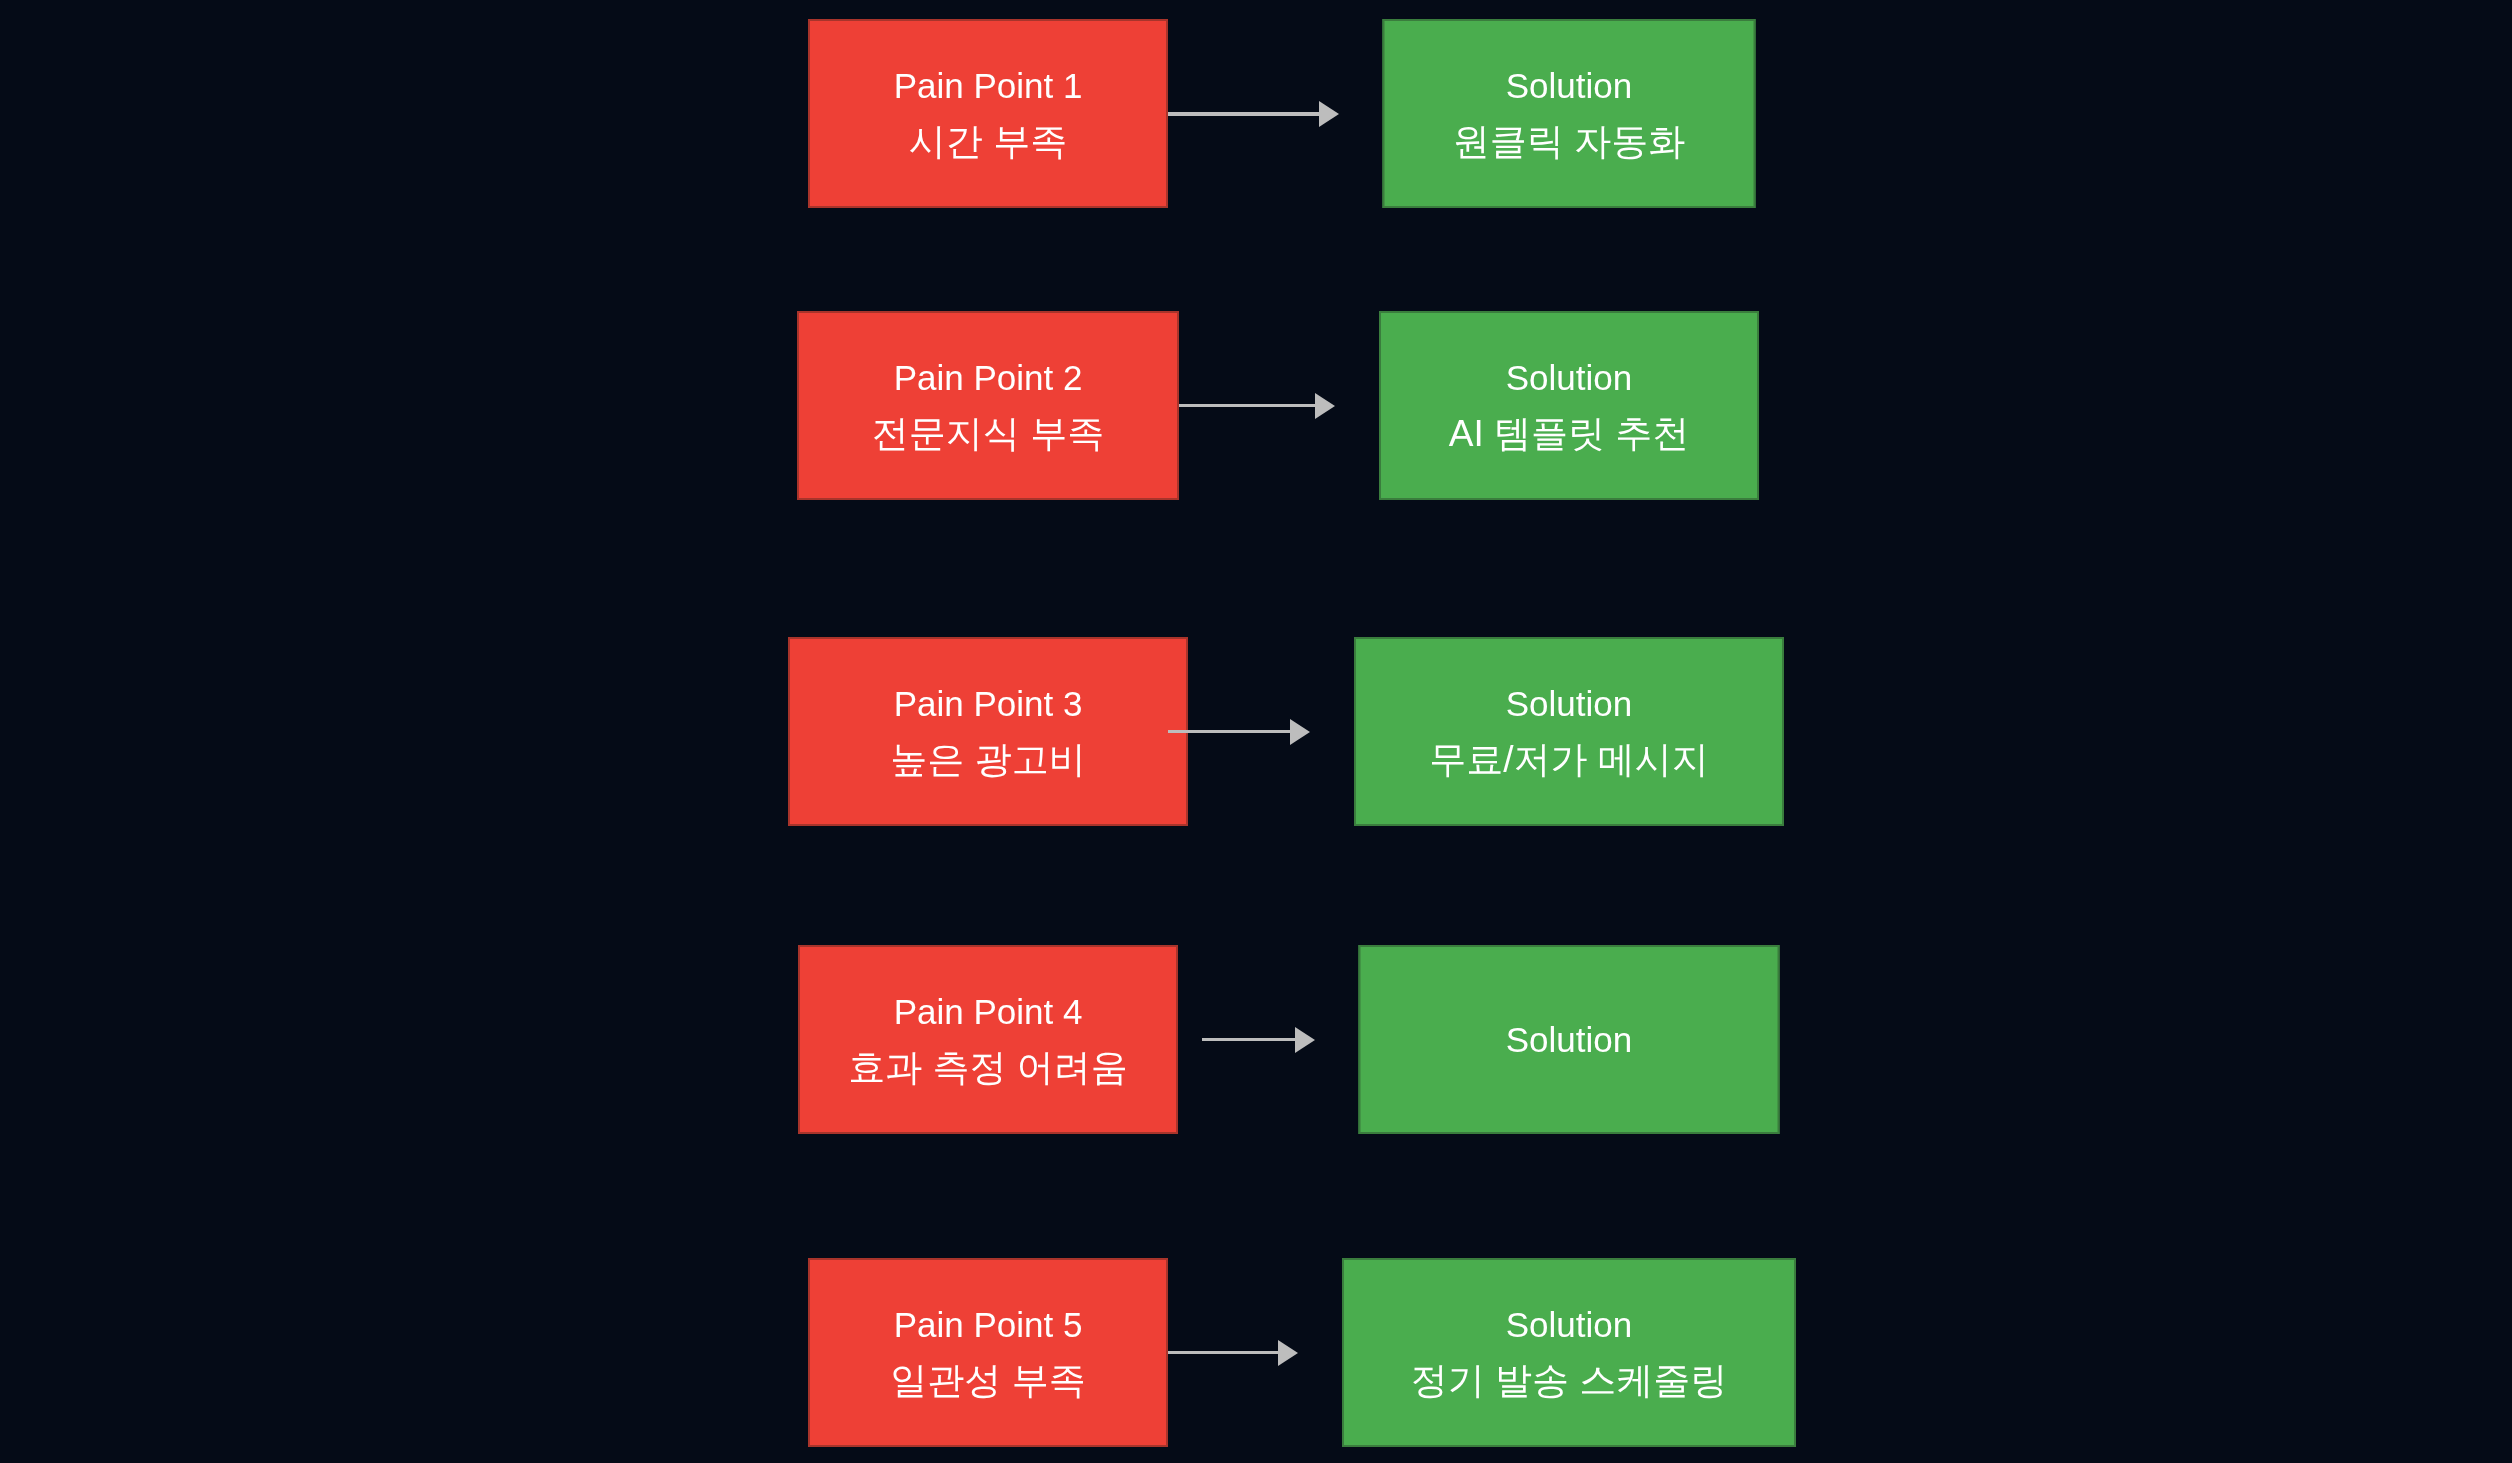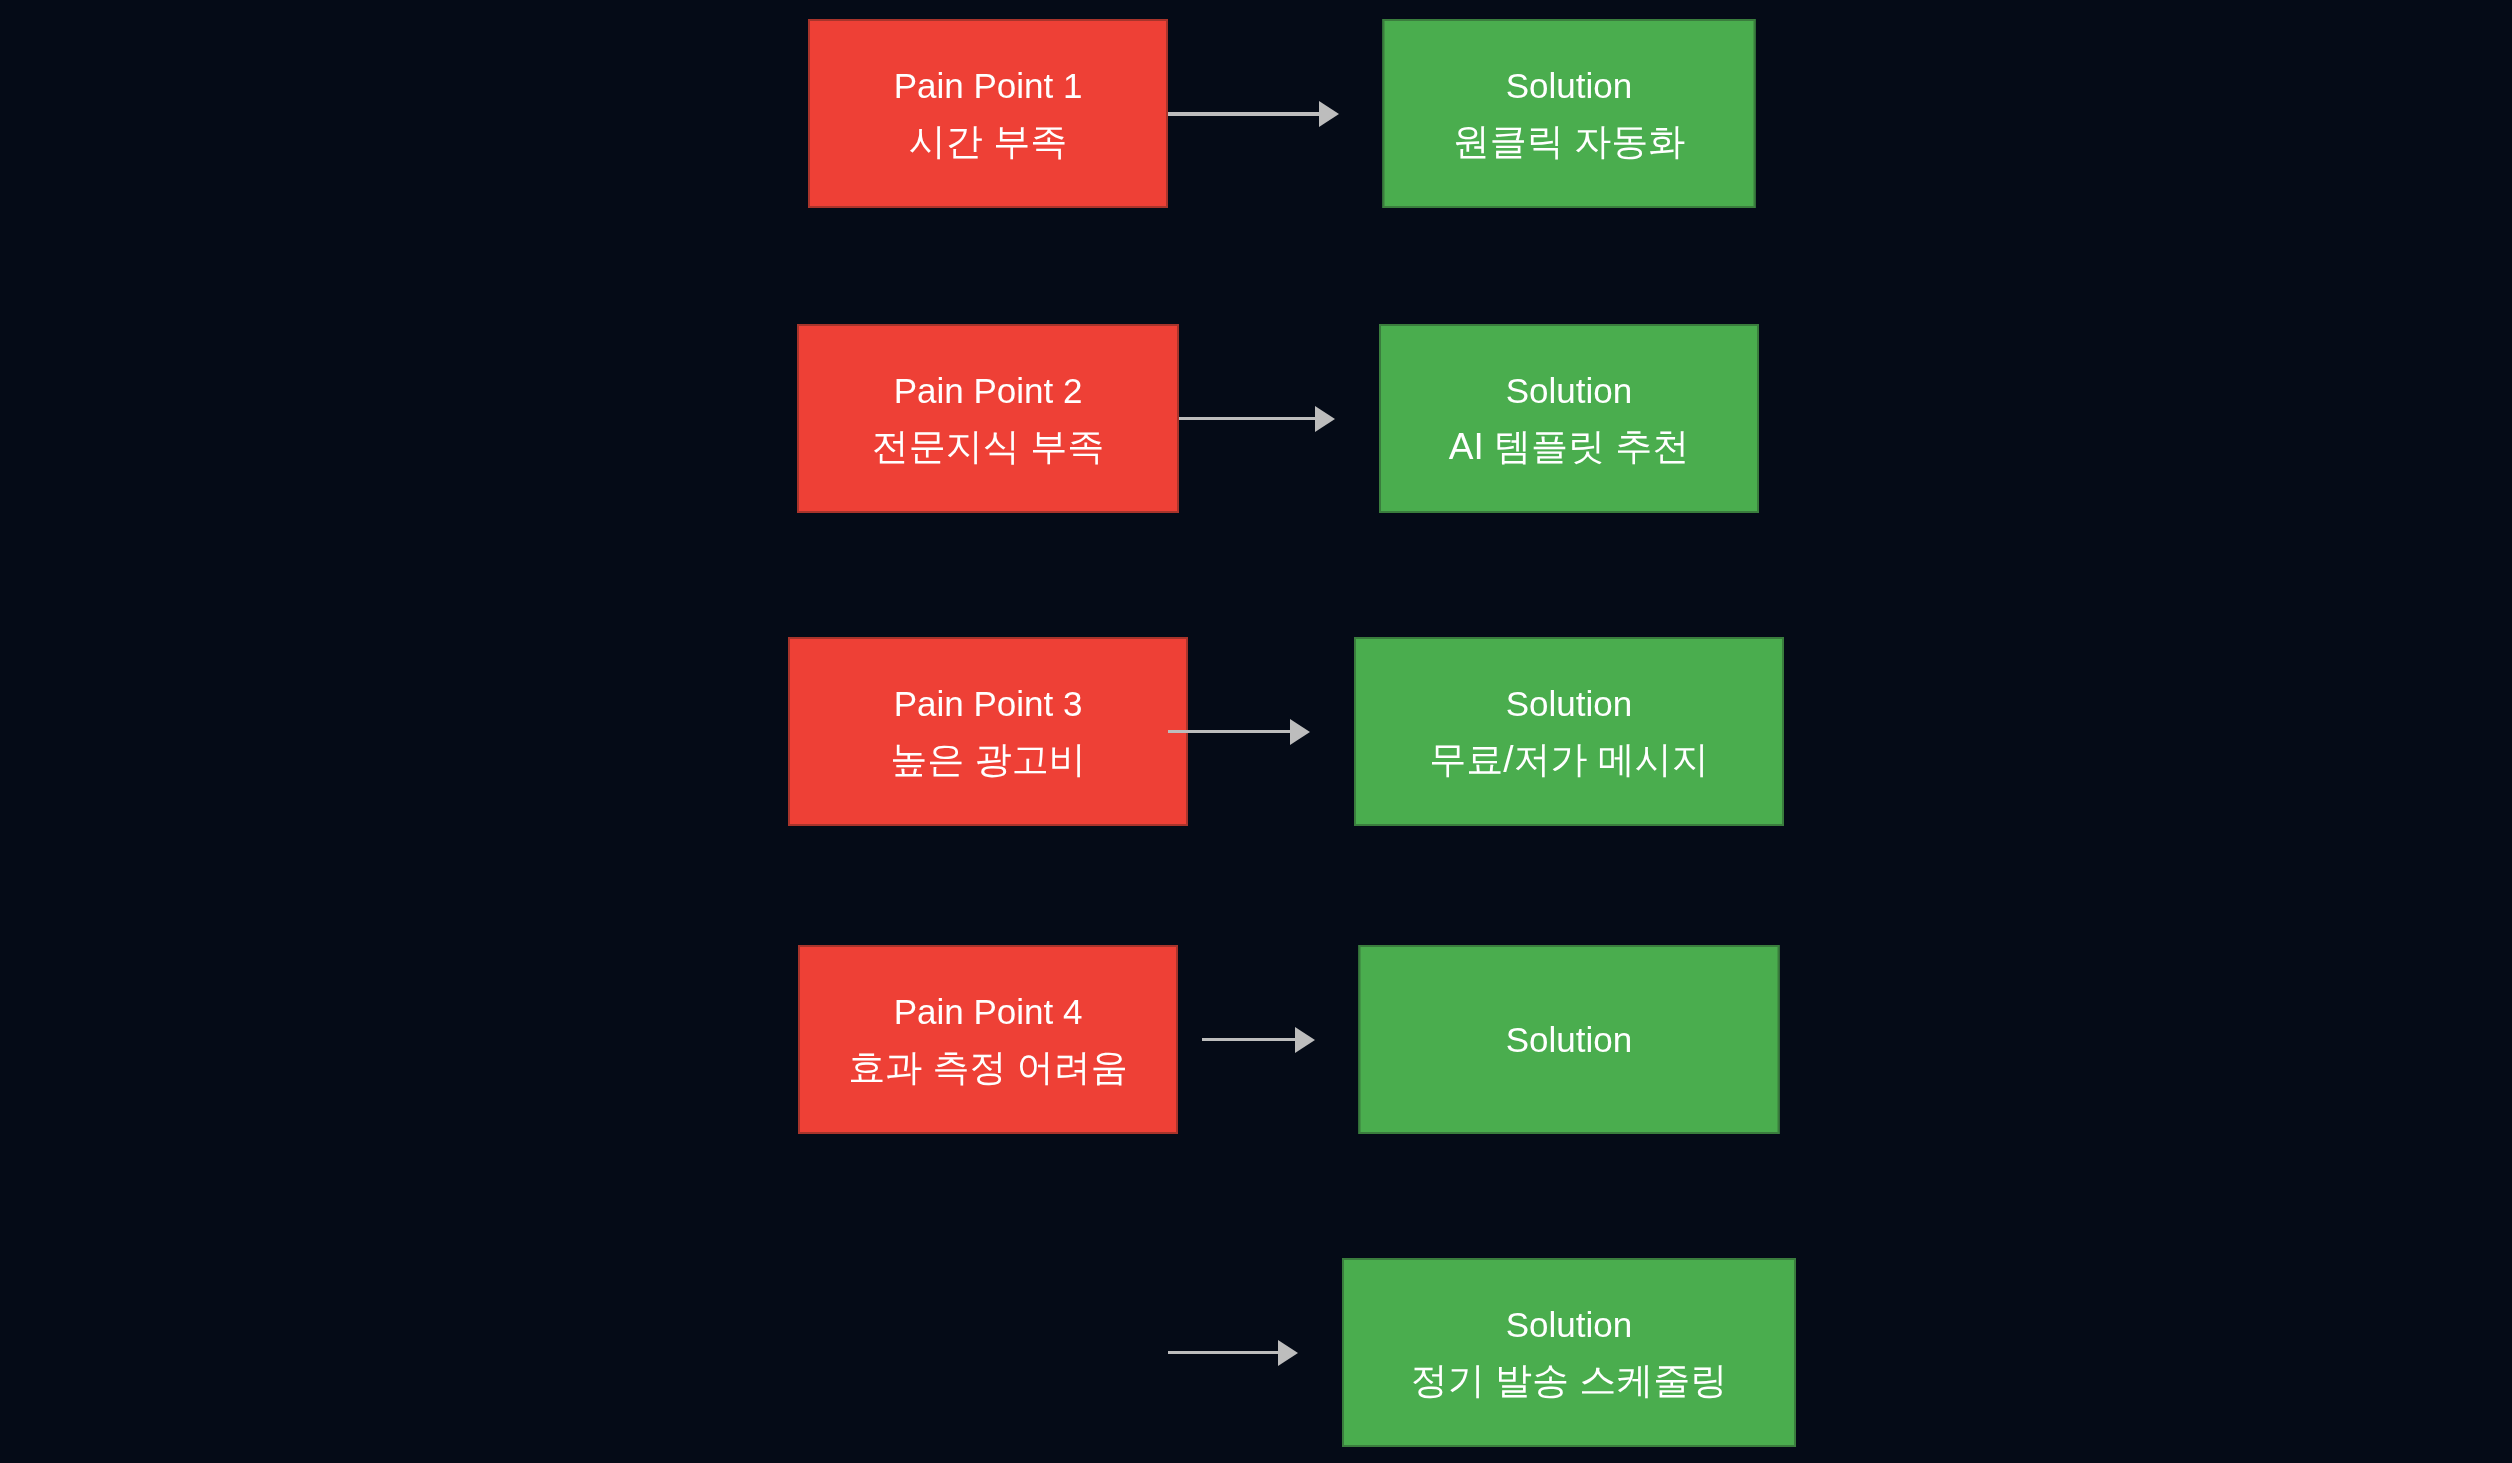--- a/index.html
+++ b/index.html
@@ -99,21 +99,21 @@
     <div class="arrow" style="left:1168px;width:171px">
       <span class="arrow-line"></span>
       <span class="arrow-head"></span>
     </div>
     <div class="node solution" style="width:373px">
       <div class="line1">Solution</div>
       <div class="line2">원클릭 자동화</div>
     </div>
   </div>
 
-  <div class="row" style="top:324px">
+  <div class="row" style="top:311px">
     <div class="node pain" style="width:382px">
       <div class="line1">Pain Point 2</div>
       <div class="line2">전문지식 부족</div>
     </div>
     <div class="arrow" style="left:1179px;width:156px">
       <span class="arrow-line"></span>
       <span class="arrow-head"></span>
     </div>
     <div class="node solution" style="width:380px">
       <div class="line1">Solution</div>
@@ -144,20 +144,24 @@
     <div class="arrow" style="left:1202px;width:113px">
       <span class="arrow-line"></span>
       <span class="arrow-head"></span>
     </div>
     <div class="node solution" style="width:421px">
       <div class="line1">Solution</div>
     </div>
   </div>
 
   <div class="row" style="top:1258px">
+    <div class="node pain" style="width:360px">
+      <div class="line1">Pain Point 5</div>
+      <div class="line2">일관성 부족</div>
+    </div>
     <div class="arrow" style="left:1168px;width:130px">
       <span class="arrow-line"></span>
       <span class="arrow-head"></span>
     </div>
     <div class="node solution" style="width:454px">
       <div class="line1">Solution</div>
       <div class="line2">정기 발송 스케줄링</div>
     </div>
   </div>
 

